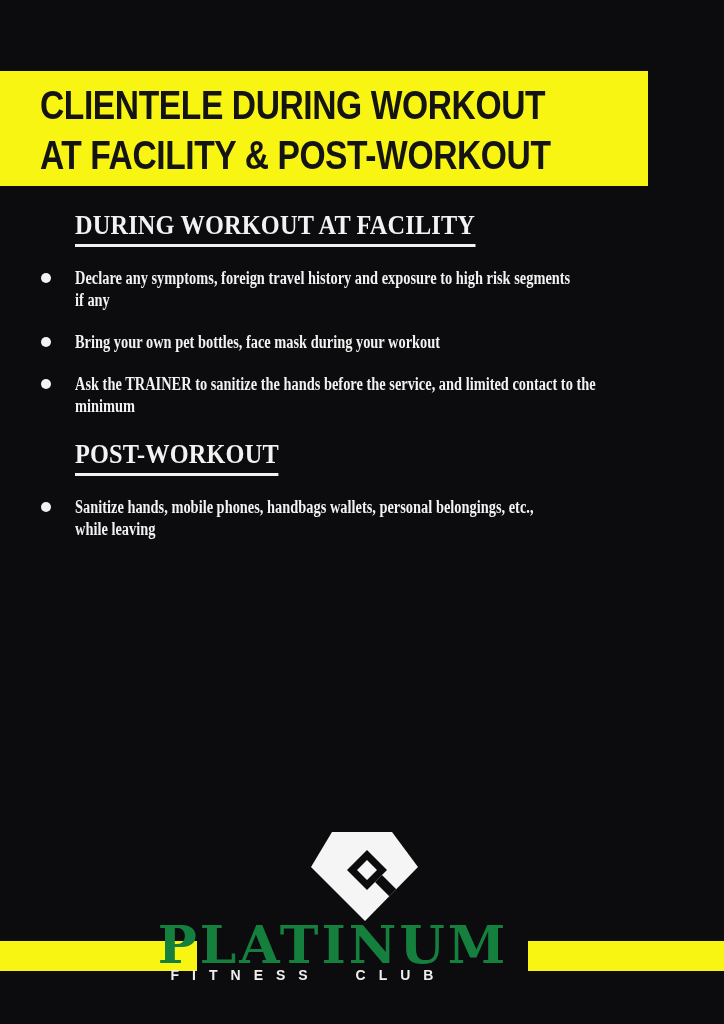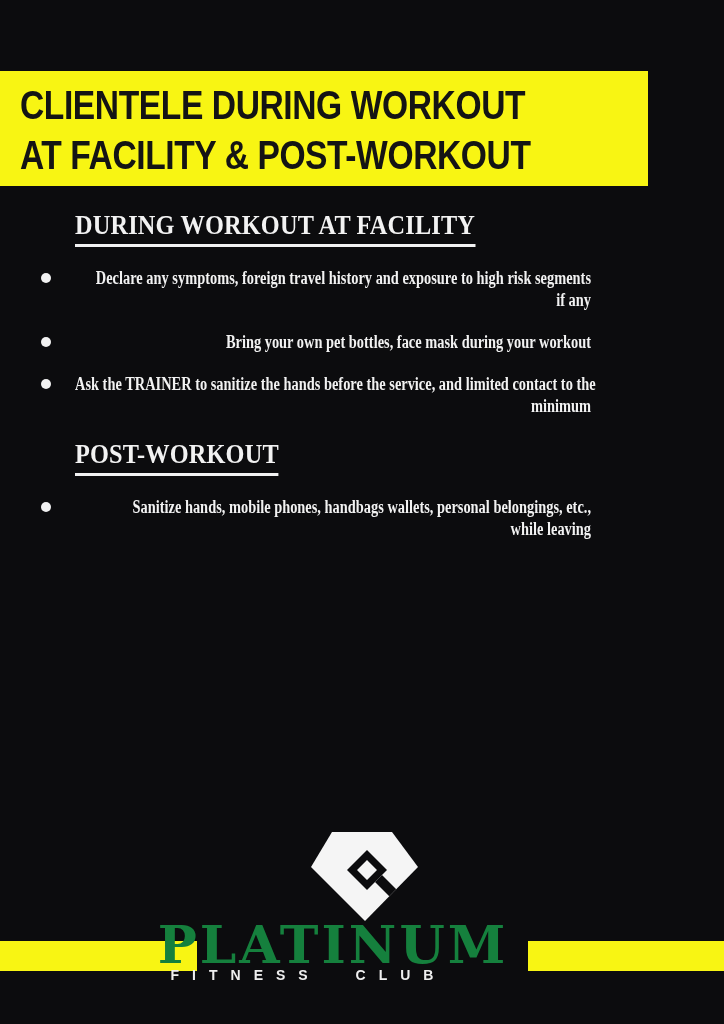--- a/index.html
+++ b/index.html
@@ -16,21 +16,21 @@
     width:724px;height:1024px;
     background:var(--bg);
     overflow:hidden;
     font-family:"Liberation Sans",sans-serif;
   }
   
   .banner{
     position:absolute;top:71px;left:0;
     width:648px;height:115px;
     background:var(--yellow);
-    padding:9px 0 0 20px;
+    padding:9px 0 0 40px;
   }
   .banner-line{
     font-size:40px;font-weight:700;line-height:50px;
     color:var(--ink);
     letter-spacing:-0.5px;
     white-space:nowrap;
     transform:scaleX(0.84);
     transform-origin:0 0;
   }
   
@@ -43,21 +43,21 @@
     font-size:27px;font-weight:700;line-height:30px;
     color:var(--white);
     letter-spacing:0.2px;
     padding-bottom:4px;
     border-bottom:3px solid var(--white);
     margin-bottom:20px;
     white-space:nowrap;
     transform:scaleX(0.9);
     transform-origin:0 0;
   }
-  .bullets{list-style:none;text-align:right;}
+  .bullets{list-style:none;}
   .bullet{
     position:relative;
     margin-bottom:20px;
     color:var(--white);
   }
   .bullet-dot{
     position:absolute;left:-34px;top:6px;
     width:10px;height:10px;border-radius:50%;
     background:var(--white);
   }

